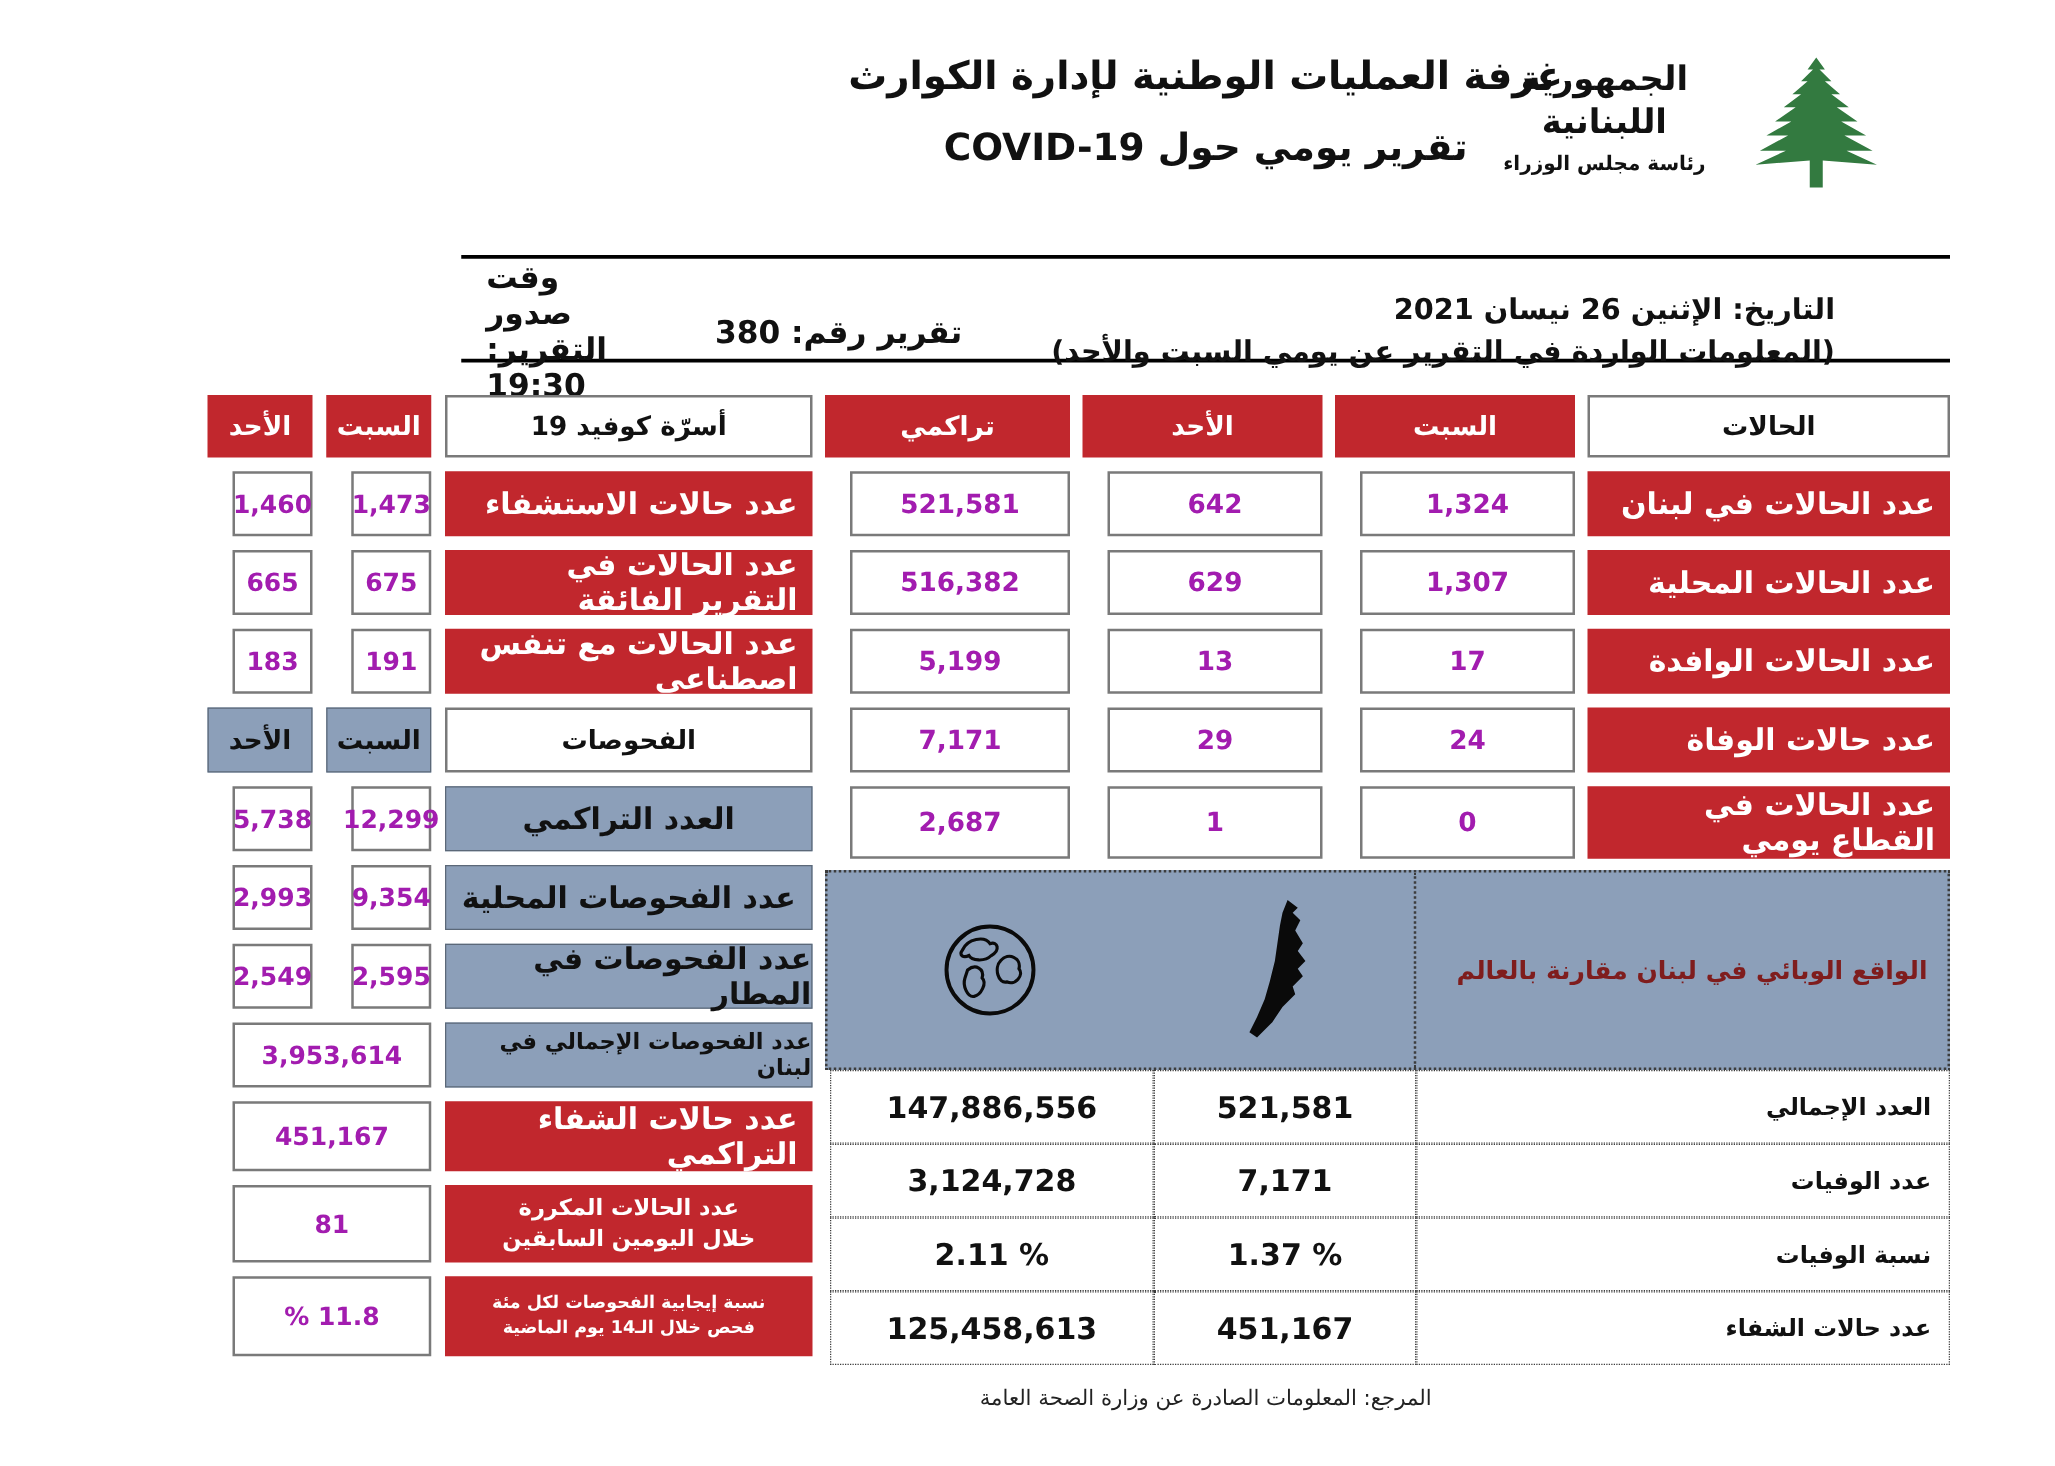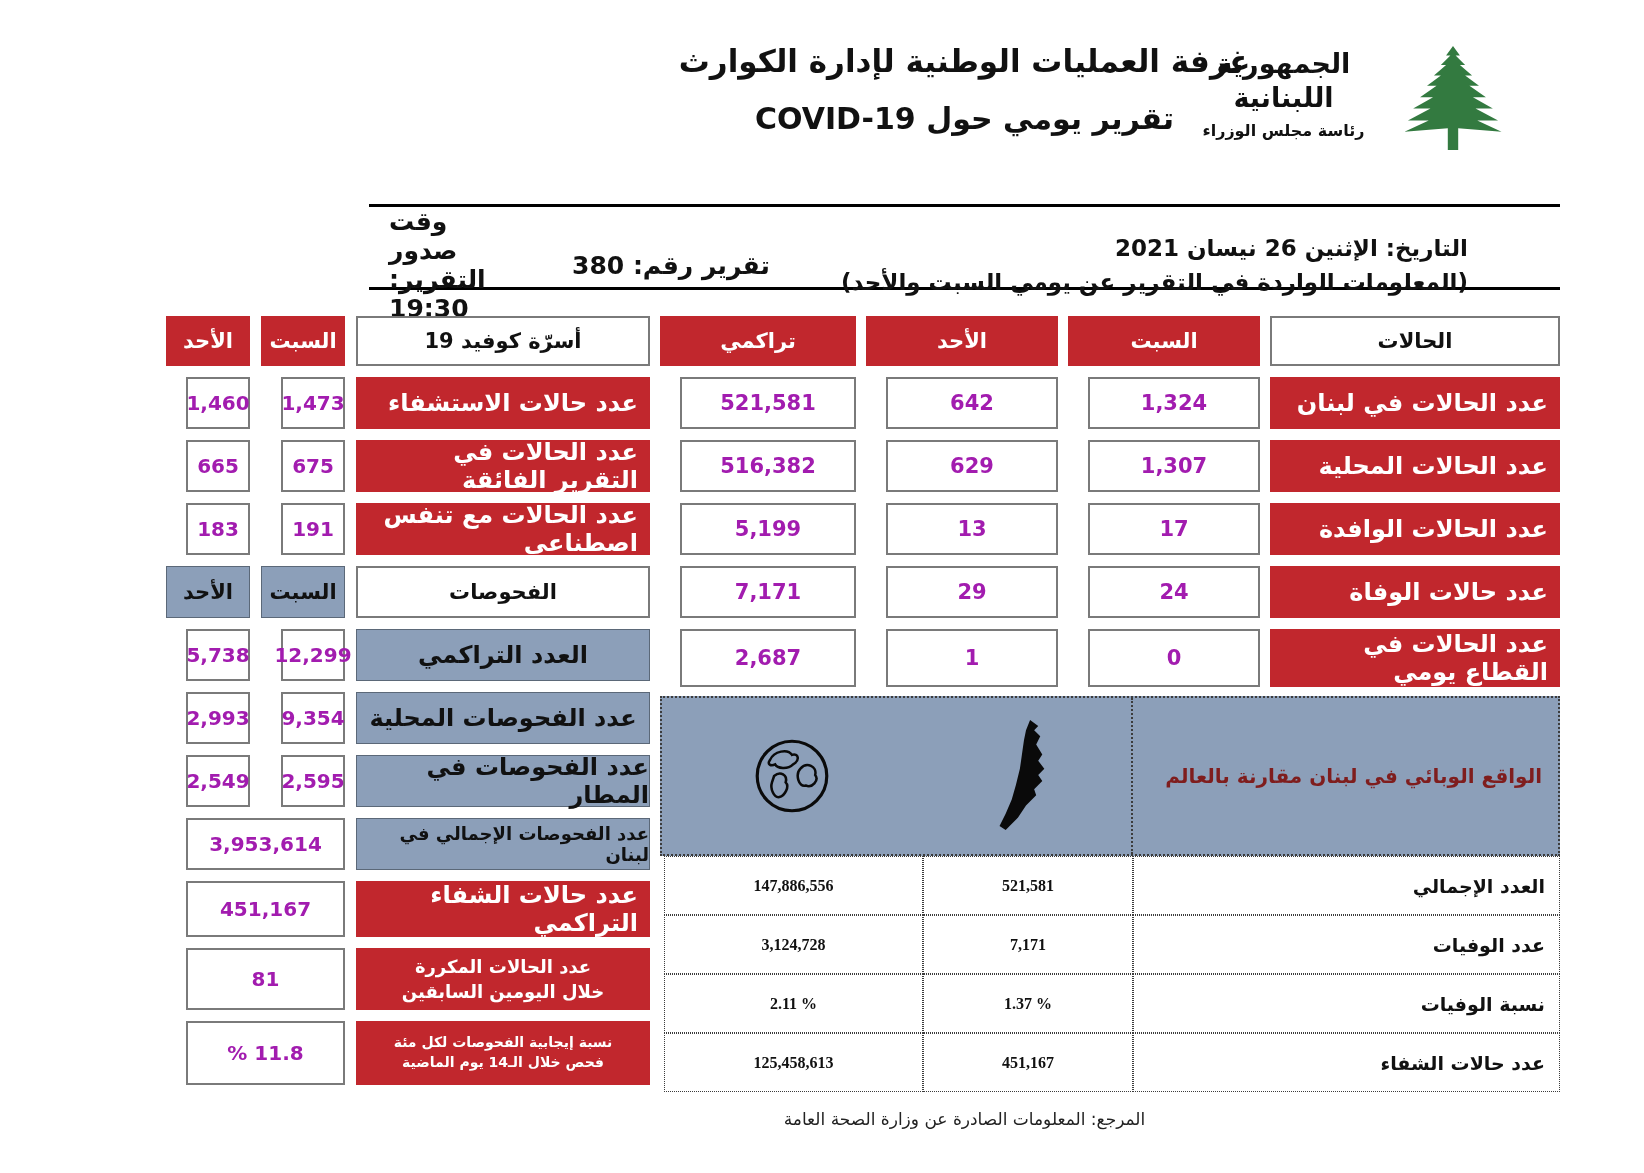--- a/index.html
+++ b/index.html
@@ -60,21 +60,21 @@
   .comparison { margin-top:9px; width:900px; }
   .comp-banner { height:160px; background:#8C9FB9; border:2px dotted #3c3c3c;
                  display:grid; grid-template-columns:427px 210px 259px; }
   .banner-label { border-left:2px dotted #3c3c3c; display:flex; align-items:center;
                   justify-content:flex-start; padding-right:16px;
                   font-weight:bold; font-size:20px; color:#7f1d1d; }
   .banner-icon { display:flex; align-items:center; justify-content:center; }
   .comp-rows { display:grid; grid-template-columns:427px 210px 259px; grid-auto-rows:59px; }
   .comp-cell { border:1px dotted #3c3c3c; background:#fff; display:flex; align-items:center; }
   .comp-label { justify-content:flex-start; padding-right:14px; font-weight:bold; font-size:19px; }
-  .comp-val { justify-content:center; font-weight:bold; font-size:16px; direction:ltr; unicode-bidi:bidi-override;font-family:Liberation Serif, serif; }
+  .comp-val { justify-content:center; font-weight:bold; font-size:24px; direction:ltr; unicode-bidi:bidi-override; }
 
   
   .footer-ref { margin-top:17px; text-align:center; font-size:17px; color:#222; }
 </style>
 </head>
 <body>
 
 <div class="page">
 
   <div class="report-header">

